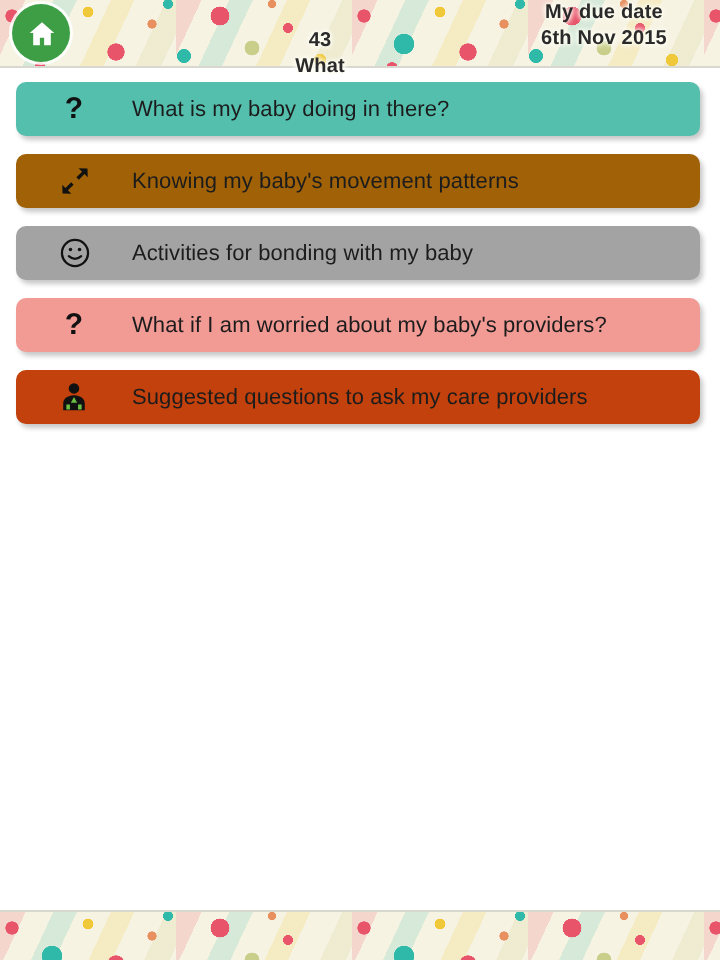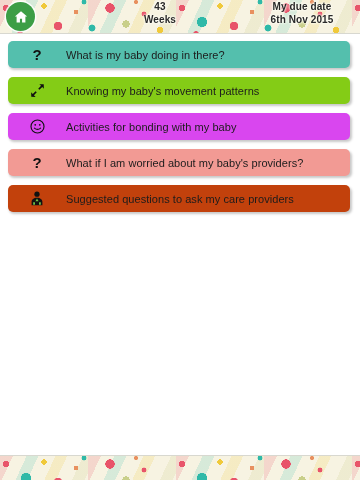--- a/index.html
+++ b/index.html
@@ -69,21 +69,21 @@
     justify-content: center;
     cursor: pointer;
     z-index: 5;
   }
   .home-button svg { display: block; }
 
   
   .week-block {
     position: absolute;
     left: 120px;
-    top: 1px;
+    top: 15px;
     width: 80px;
     text-align: center;
     z-index: 4;
     line-height: 1.25;
   }
   .due-block {
     position: absolute;
     left: 244px;
     top: 1px;
     width: 116px;
@@ -149,47 +149,47 @@
 <div class="home-button">
   <span>
     <svg width="16" height="16" viewBox="0 0 24 24" aria-hidden="true">
       <path fill="#ffffff" d="M12 3.2 2.8 11.2h2.6v9.2h5v-5.6h3.2v5.6h5v-9.2h2.6z"></path>
     </svg>
   </span>
 </div>
 
 <div class="week-block">
   <span class="hdr-line">43</span>
-  <span class="hdr-line">Weeks</span>
+  <span class="hdr-line">What</span>
 </div>
 
 <div class="due-block">
   <span class="hdr-line">My due date</span>
   <span class="hdr-line">6th Nov 2015</span>
 </div>
 
 <div class="menu">
 
   <div class="menu-row" style="background:#54bfad">
     <span class="row-icon">
       <span class="row-qmark">?</span>
     </span>
     <span class="row-label">What is my baby doing in there?</span>
   </div>
 
-  <div class="menu-row" style="background:#84cc16">
+  <div class="menu-row" style="background:#a16207">
     <span class="row-icon">
       <svg width="17" height="17" viewBox="0 0 24 24" aria-hidden="true">
         <path fill="#111111" d="M3.2 20.8 3 14.6l2.3 2.3 4-4 1.7 1.7-4 4 2.4 2.4zM20.8 3.2l.2 6.2-2.3-2.3-4 4-1.7-1.7 4-4-2.4-2.4z"></path>
       </svg>
     </span>
     <span class="row-label">Knowing my baby's movement patterns</span>
   </div>
 
-  <div class="menu-row" style="background:#d946ef">
+  <div class="menu-row" style="background:#a3a3a3">
     <span class="row-icon">
       <svg width="17" height="17" viewBox="0 0 24 24" aria-hidden="true">
         <circle cx="12" cy="12" r="9.2" fill="none" stroke="#111111" stroke-width="1.6"></circle>
         <circle cx="8.8" cy="9.6" r="1.25" fill="#111111"></circle>
         <circle cx="15.2" cy="9.6" r="1.25" fill="#111111"></circle>
         <path d="M7.6 14.2q4.4 3.8 8.8 0" fill="none" stroke="#111111" stroke-width="1.5" stroke-linecap="round"></path>
       </svg>
     </span>
     <span class="row-label">Activities for bonding with my baby</span>
   </div>

